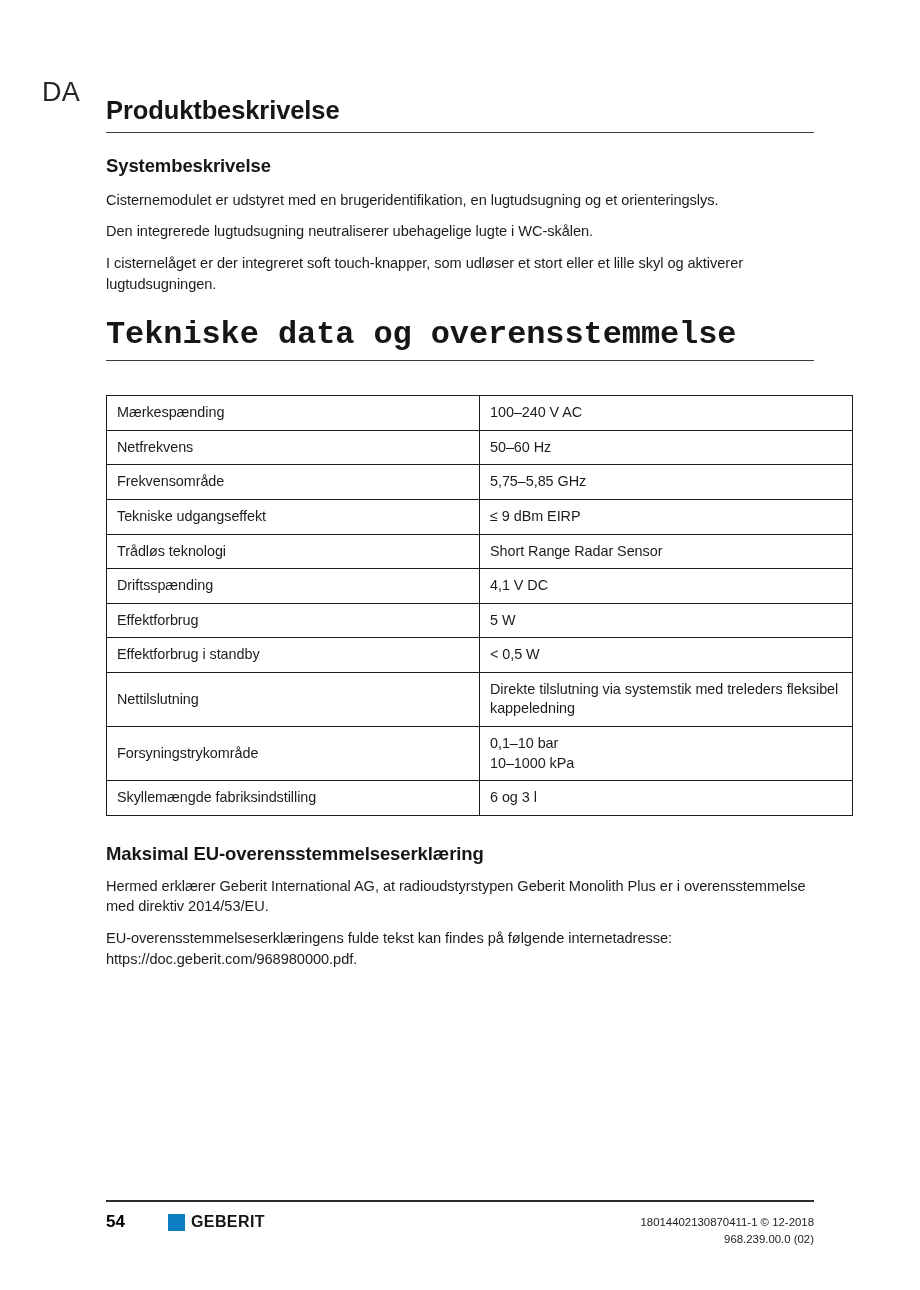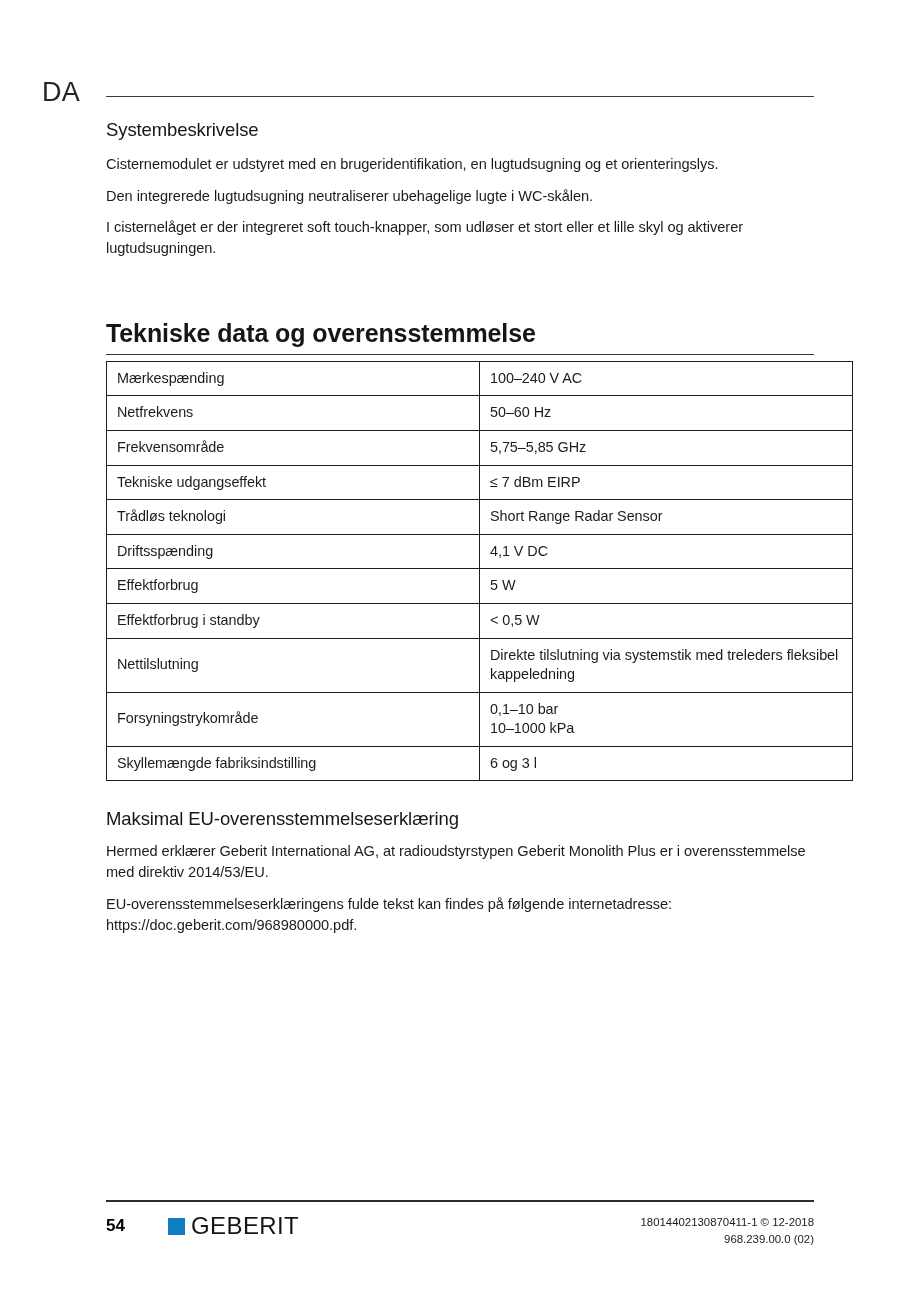--- a/index.html
+++ b/index.html
@@ -52,51 +52,52 @@
   .rule {
     border: 0;
     border-top: 1.6px solid #3a3a3a;
     margin: 0;
     padding: 0;
     height: 0;
   }
 
   h2.section {
     font-size: 18.5px;
-    font-weight: normal;
+    font-weight: bold;
     margin: 22px 0 0 0;
     color: #161616;
     letter-spacing: -0.1px;
   }
 
   p.body-text {
     font-size: 14.6px;
     line-height: 1.42;
     margin: 11px 0 0 0;
     color: #1c1c1c;
     letter-spacing: -0.05px;
   }
   p.body-text:first-of-type {
     margin-top: 13px;
   }
 
   h1.chapter.second {
-    margin-top: 60px;
-    font-size: 25px;
+    margin-top: 23px;
+    font-size: 32px;
+    font-family: Liberation Mono, monospace;
   }
 
   h2.section.tight {
     margin-top: 26px;
   }
 
   
   table.spec {
     border-collapse: collapse;
     width: 708px;
-    margin-top: 6px;
+    margin-top: 34px;
     table-layout: fixed;
   }
   table.spec td {
     border: 1.3px solid #1d1d1d;
     font-size: 14.4px;
     line-height: 1.36;
     color: #1c1c1c;
     padding: 7px 9px 7px 10px;
     vertical-align: middle;
     letter-spacing: -0.05px;
@@ -150,22 +151,22 @@
     align-items: center;
     gap: 6px;
   }
   .logo-square {
     width: 17px;
     height: 17px;
     background: #0c7ec1;
     display: inline-block;
   }
   .logo-text {
-    font-size: 24px;
-    font-weight: normal;
+    font-size: 16px;
+    font-weight: bold;
     letter-spacing: 0.4px;
     color: #161616;
     font-family: "Liberation Sans", sans-serif;
   }
   .footer-right {
     text-align: right;
     font-size: 11.4px;
     line-height: 1.45;
     color: #1c1c1c;
     padding-top: 2px;
@@ -178,20 +179,21 @@
 </style>
 </head>
 <body>
 
 <div class="page">
 
   <div class="lang-marker">DA</div>
 
   <div class="content">
 
+    <h1 class="chapter">Produktbeskrivelse</h1>
     <hr class="rule">
 
     <h2 class="section">Systembeskrivelse</h2>
 
     <p class="body-text">Cisternemodulet er udstyret med en brugeridentifikation, en lugtudsugning og et orienteringslys.</p>
     <p class="body-text">Den integrerede lugtudsugning neutraliserer ubehagelige lugte i WC-skålen.</p>
     <p class="body-text">I cisternelåget er der integreret soft touch-knapper, som udløser et stort eller et lille skyl og aktiverer lugtudsugningen.</p>
 
     <h1 class="chapter second">Tekniske data og overensstemmelse</h1>
     <hr class="rule">
@@ -213,21 +215,21 @@
         </tr>
         <tr>
           <td class="key">Frekvensområde</td>
           <td class="val">
             <span class="cell-line">5,75–5,85 GHz</span>
           </td>
         </tr>
         <tr>
           <td class="key">Tekniske udgangseffekt</td>
           <td class="val">
-            <span class="cell-line">≤ 7 dBm EIRP</span>
+            <span class="cell-line">≤ 9 dBm EIRP</span>
           </td>
         </tr>
         <tr>
           <td class="key">Trådløs teknologi</td>
           <td class="val">
             <span class="cell-line">Short Range Radar Sensor</span>
           </td>
         </tr>
         <tr>
           <td class="key">Driftsspænding</td>

